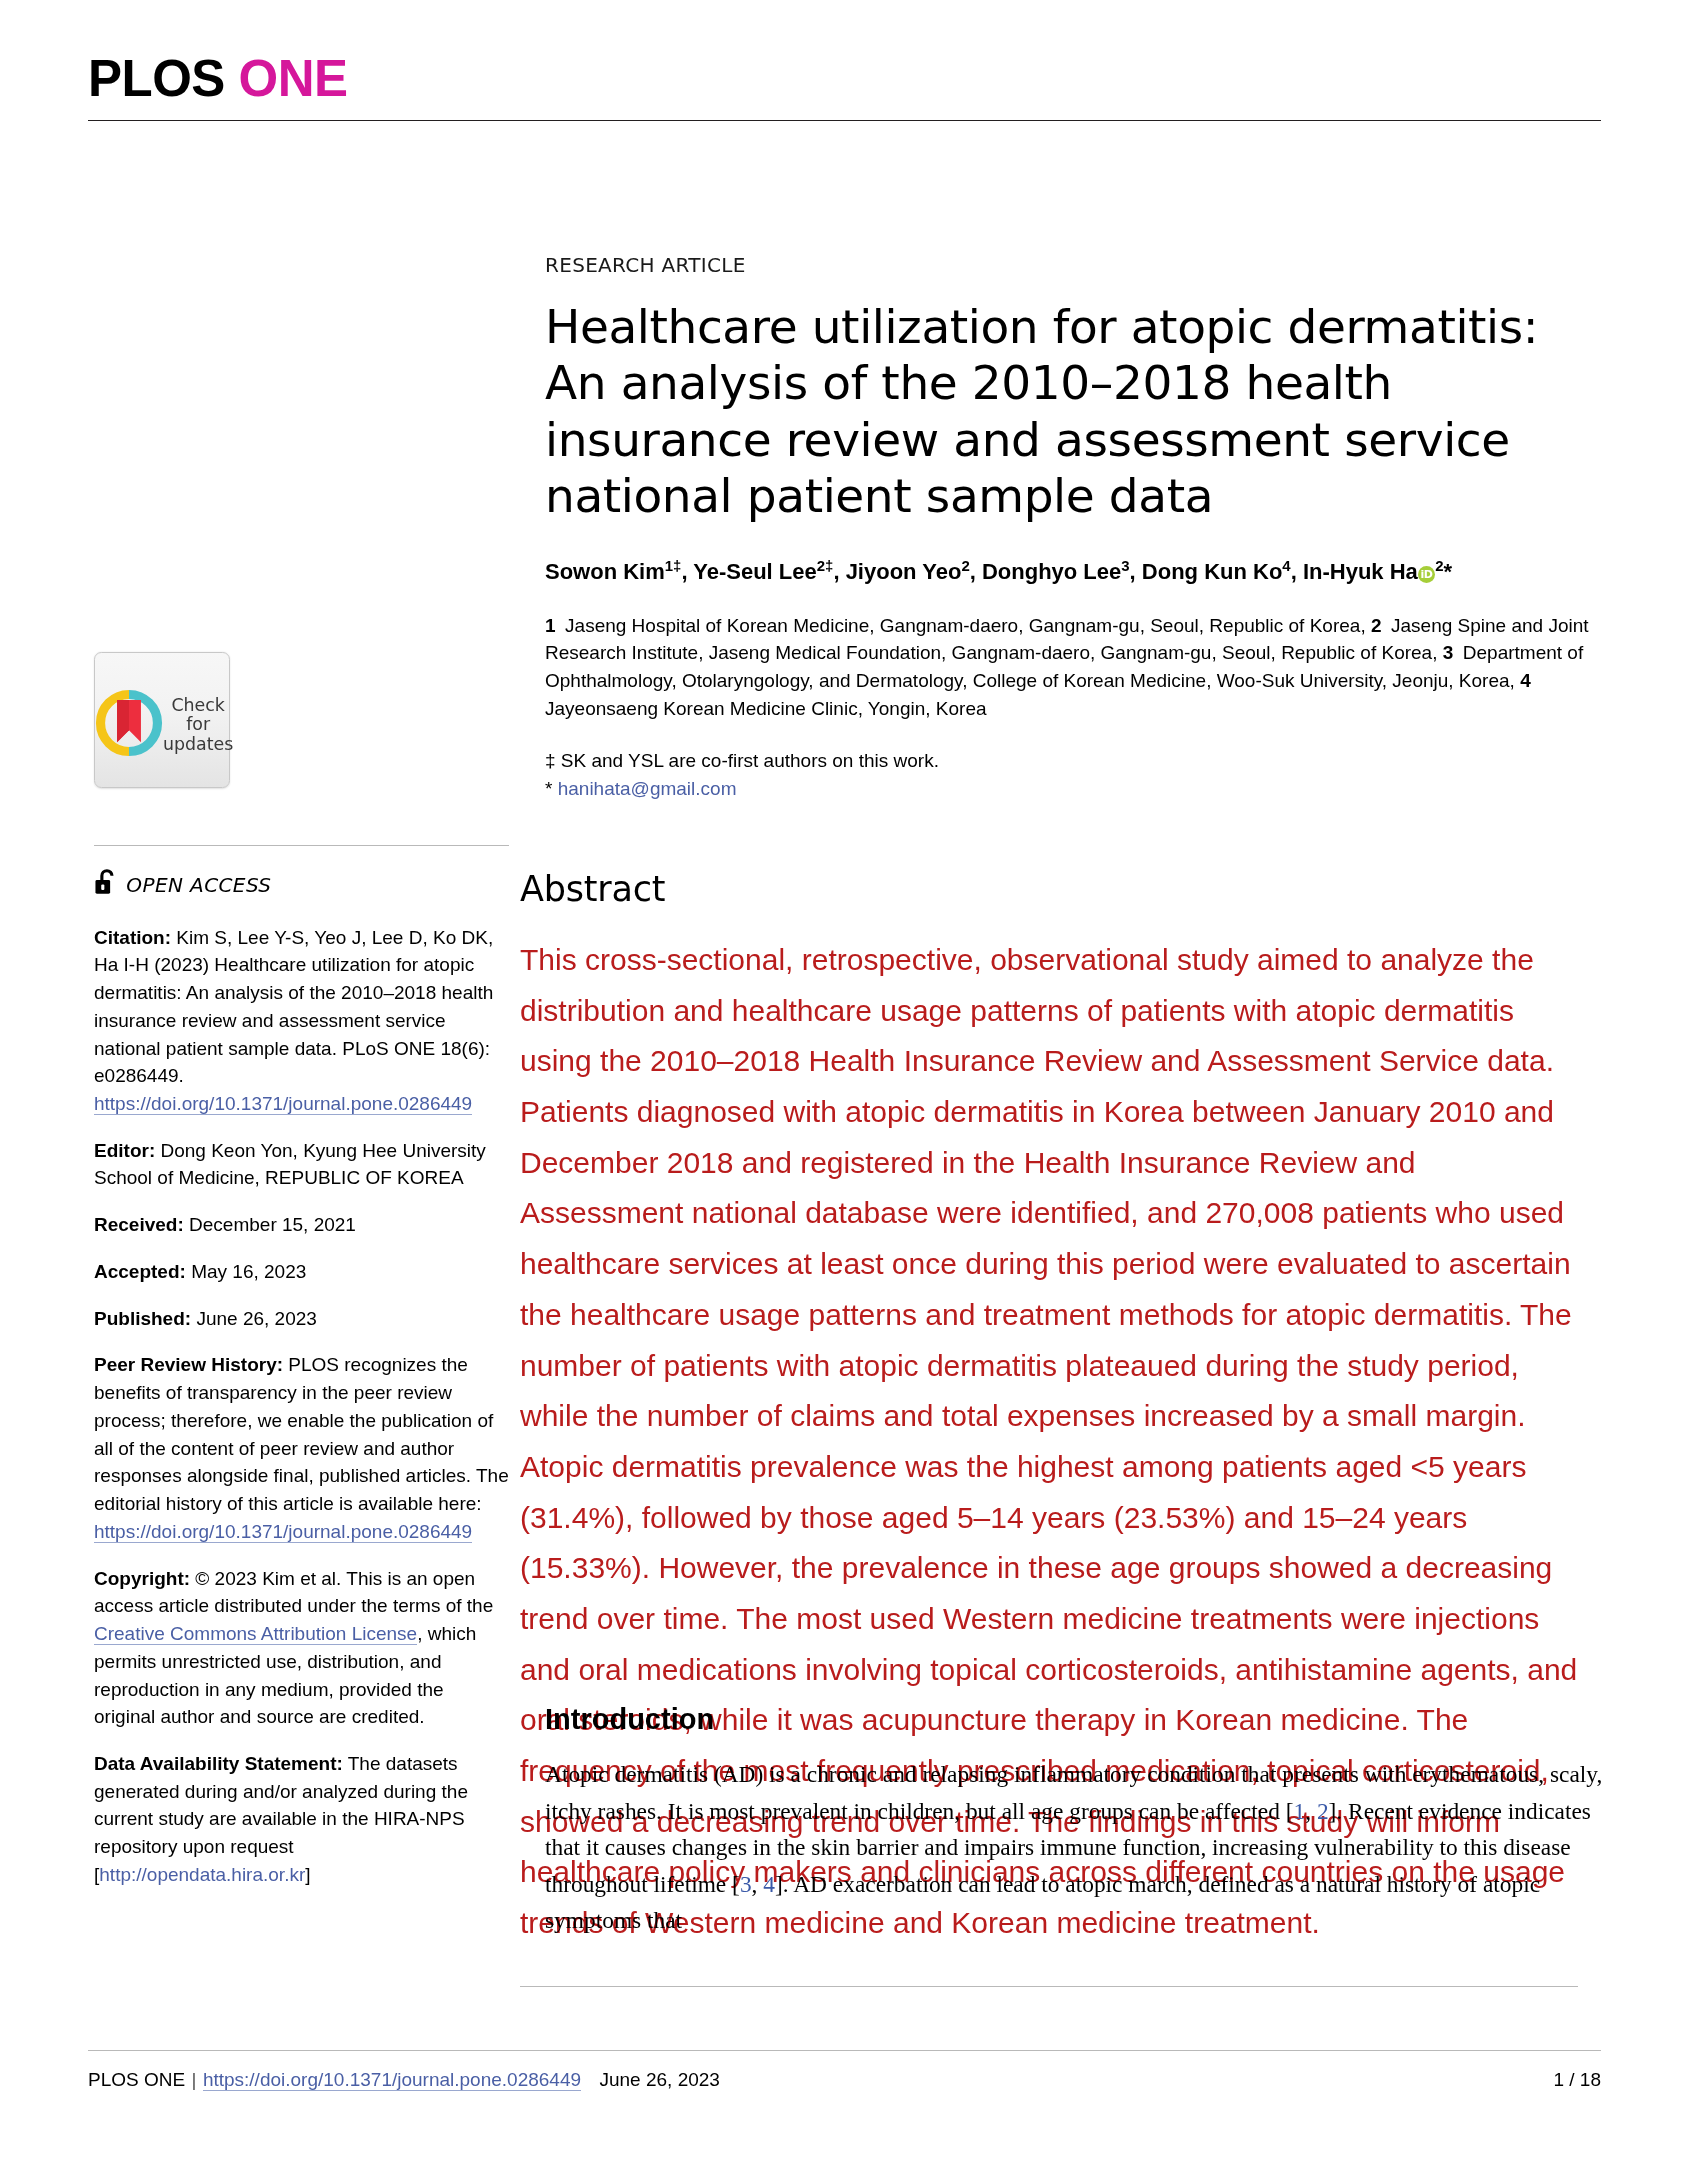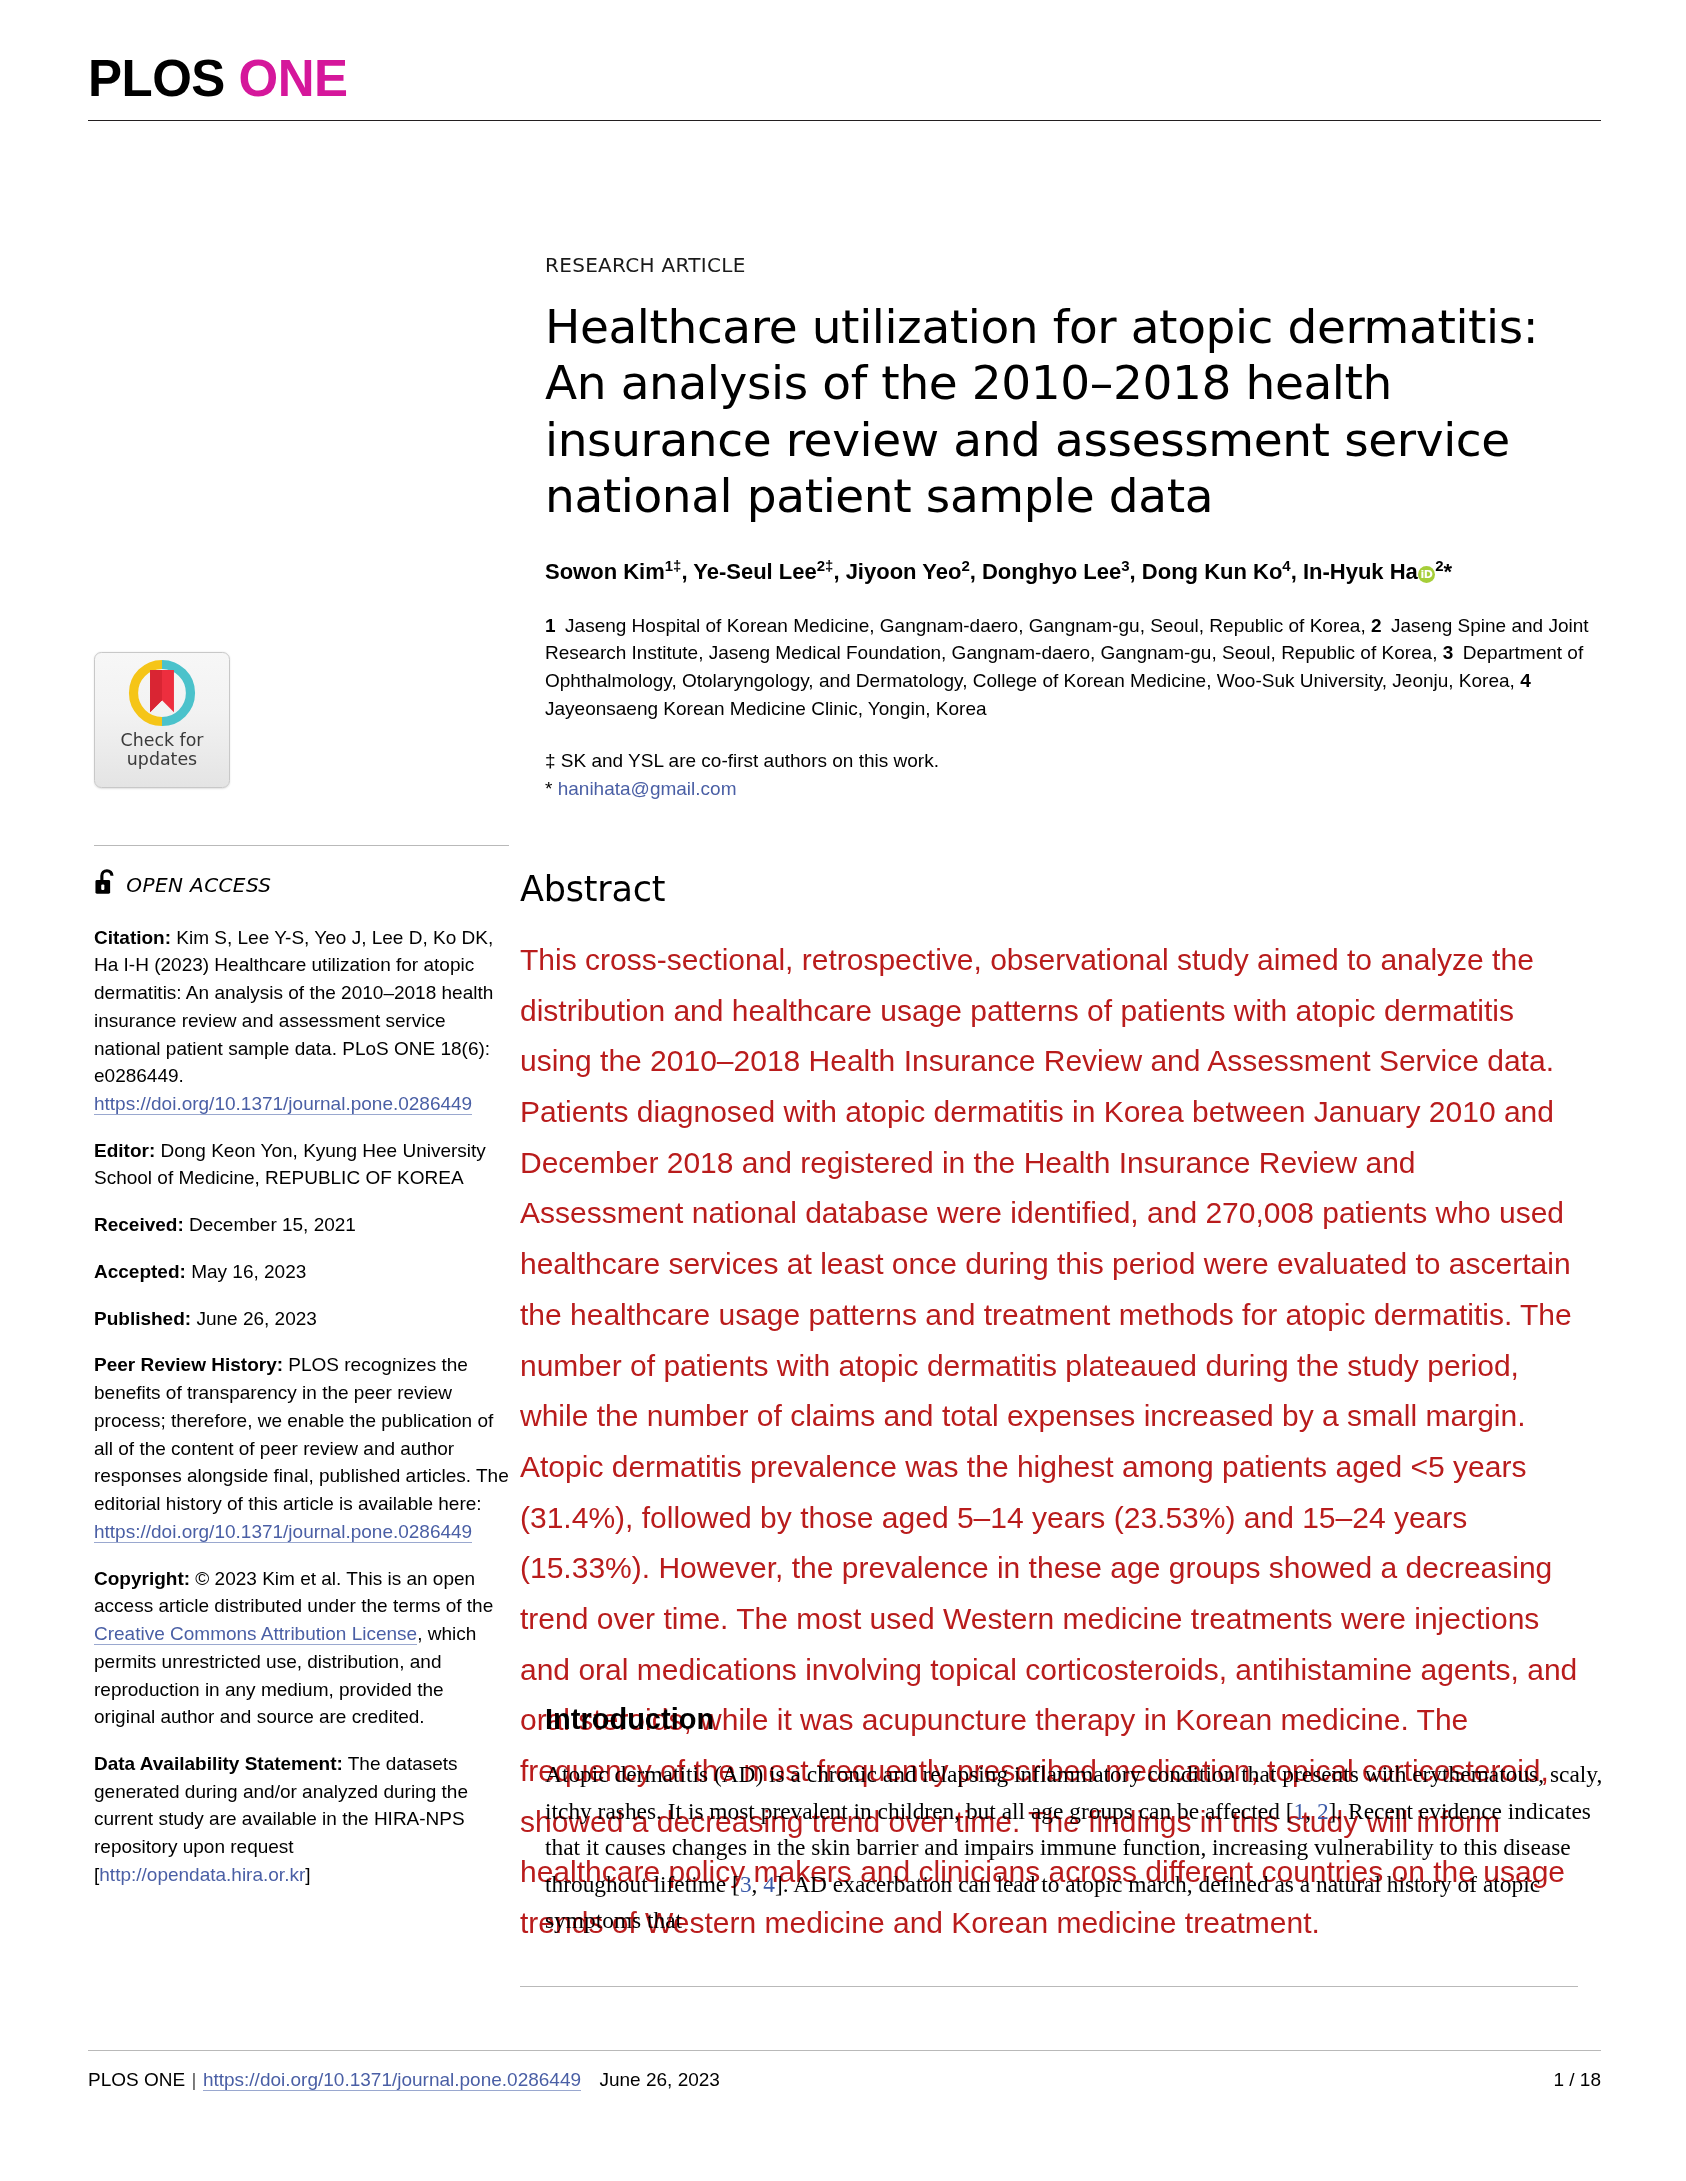--- a/index.html
+++ b/index.html
@@ -52,21 +52,21 @@
   }
 
   #crossmark {
     width: 136px;
     height: 136px;
     border: 0.9px solid #c8c8c8;
     border-radius: 7.3px;
     background: linear-gradient(to bottom, #f7f7f7 0%, #f2f2f2 45%, #e4e4e4 100%);
     box-shadow: 0 0.9px 1.8px rgba(0,0,0,0.12);
     display: flex;
-    flex-direction: column;
+    flex-direction: row;
     align-items: center;
     justify-content: flex-start;
     padding-top: 6px;
     margin-bottom: 0;
   }
   #crossmark-mark {
     position: relative;
     width: 68px; height: 68px;
   }
   #crossmark-text {

